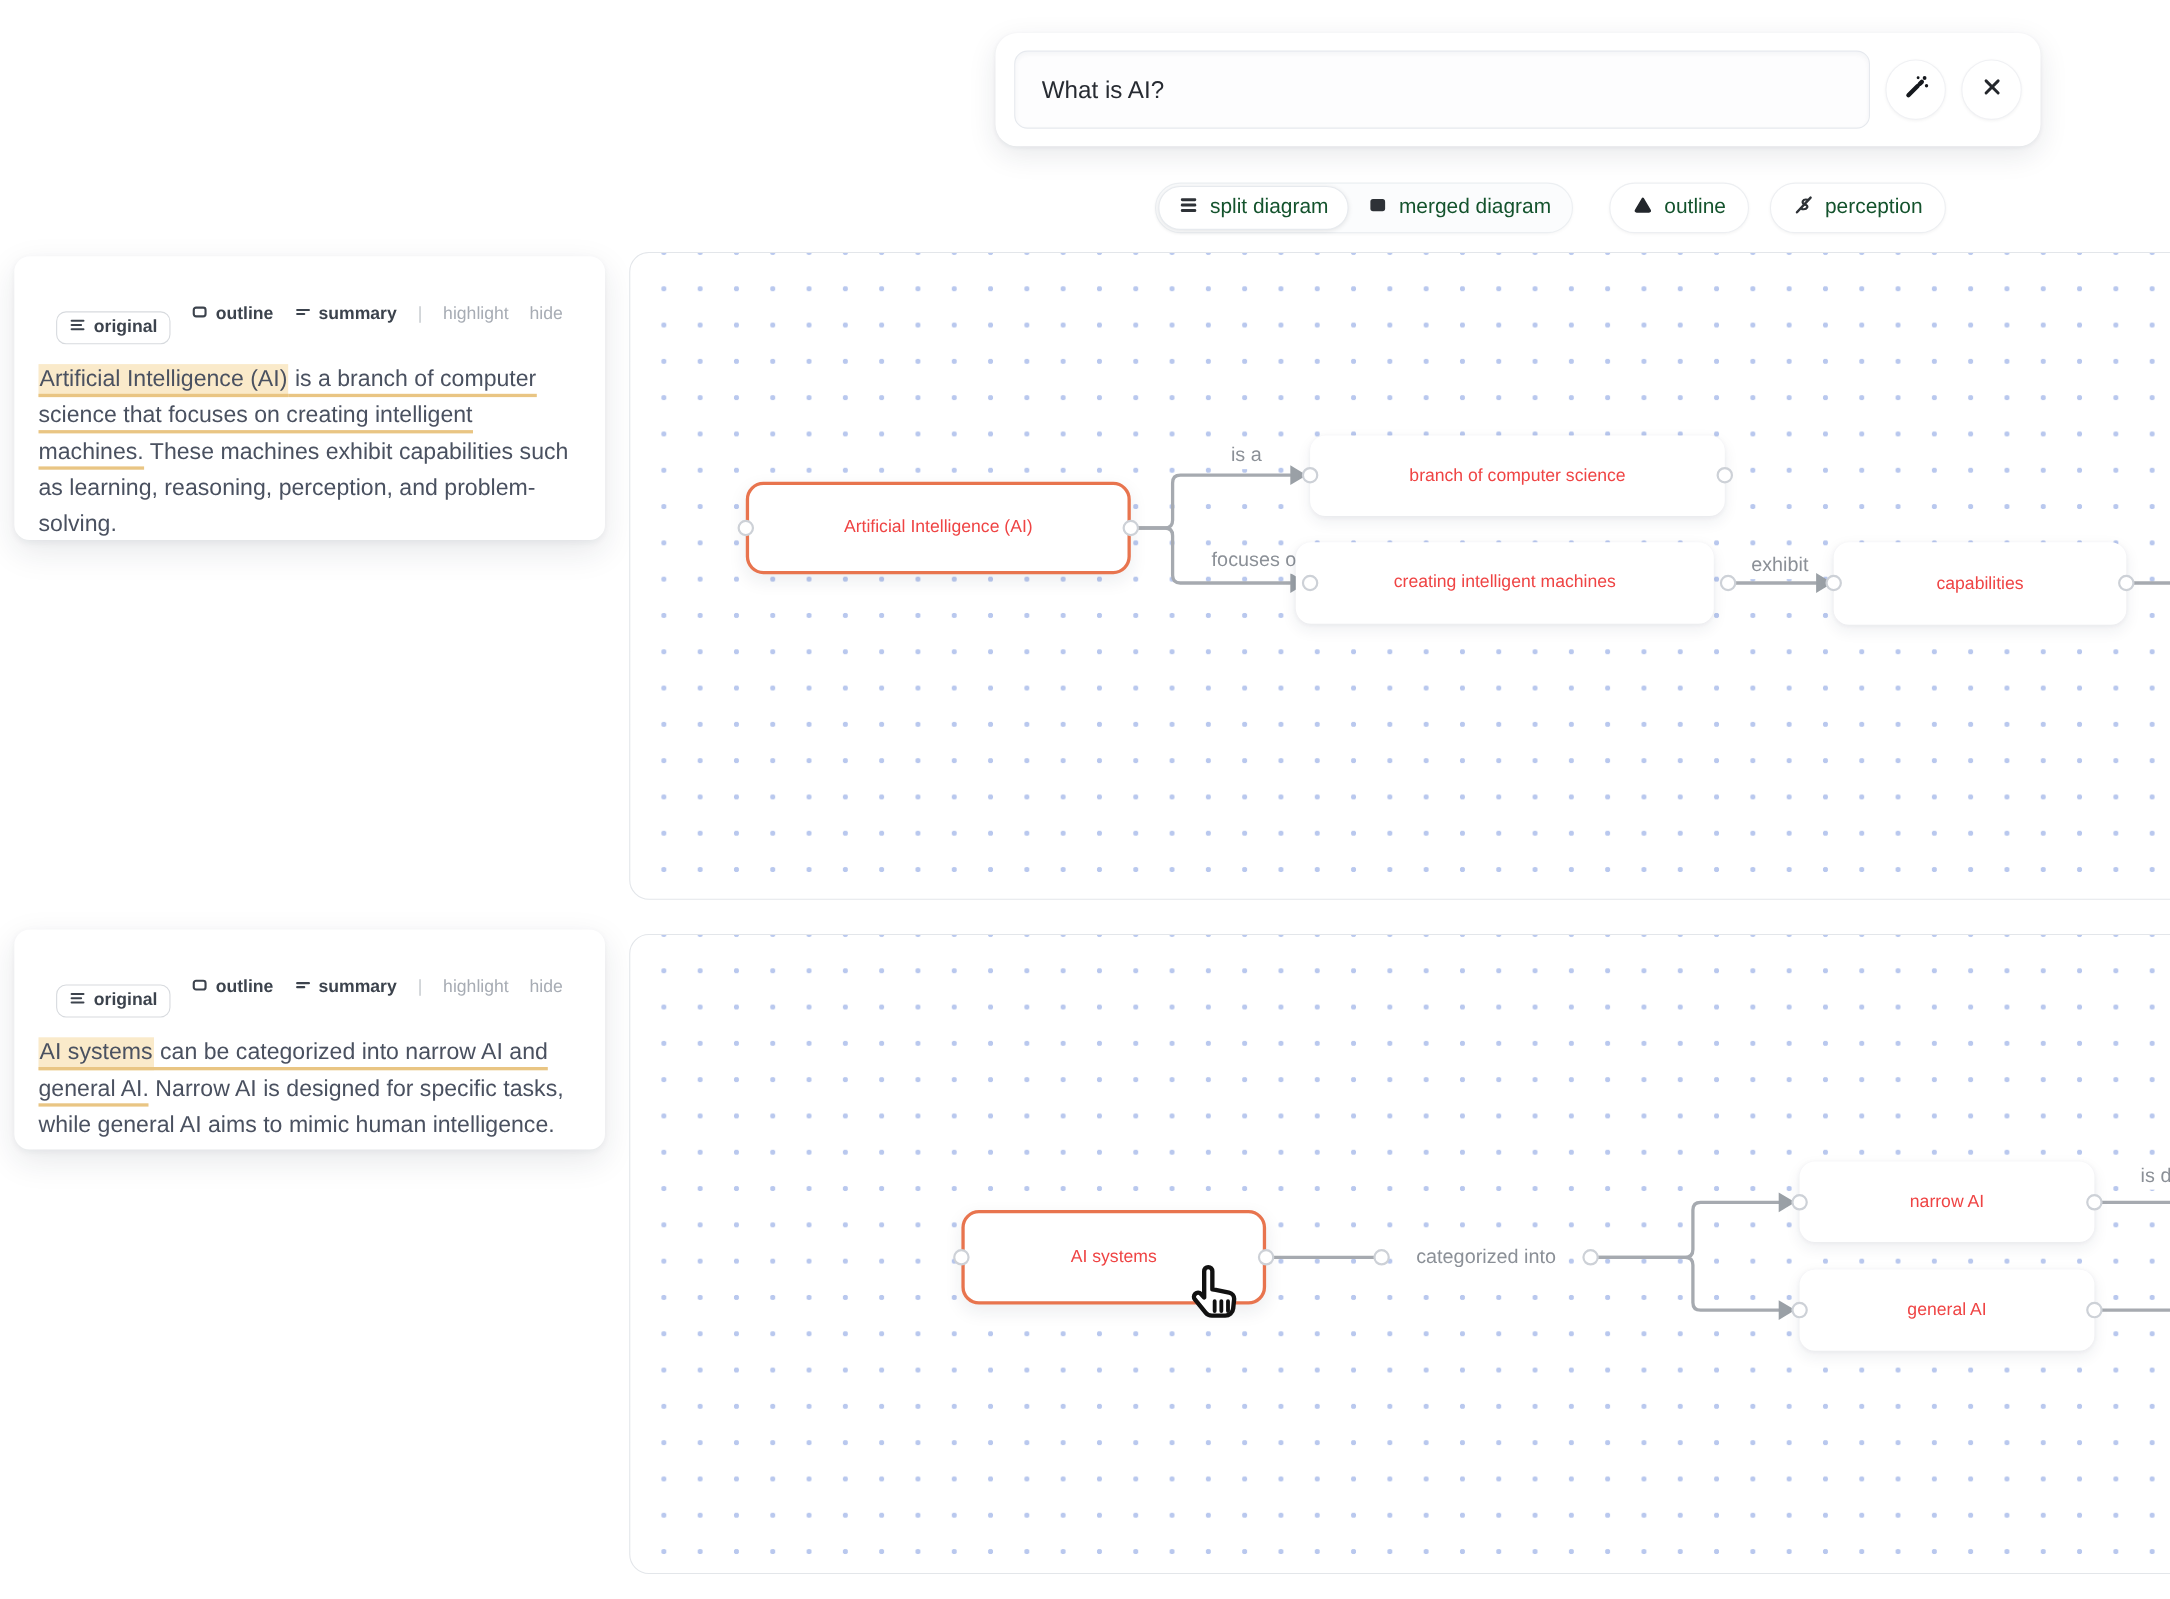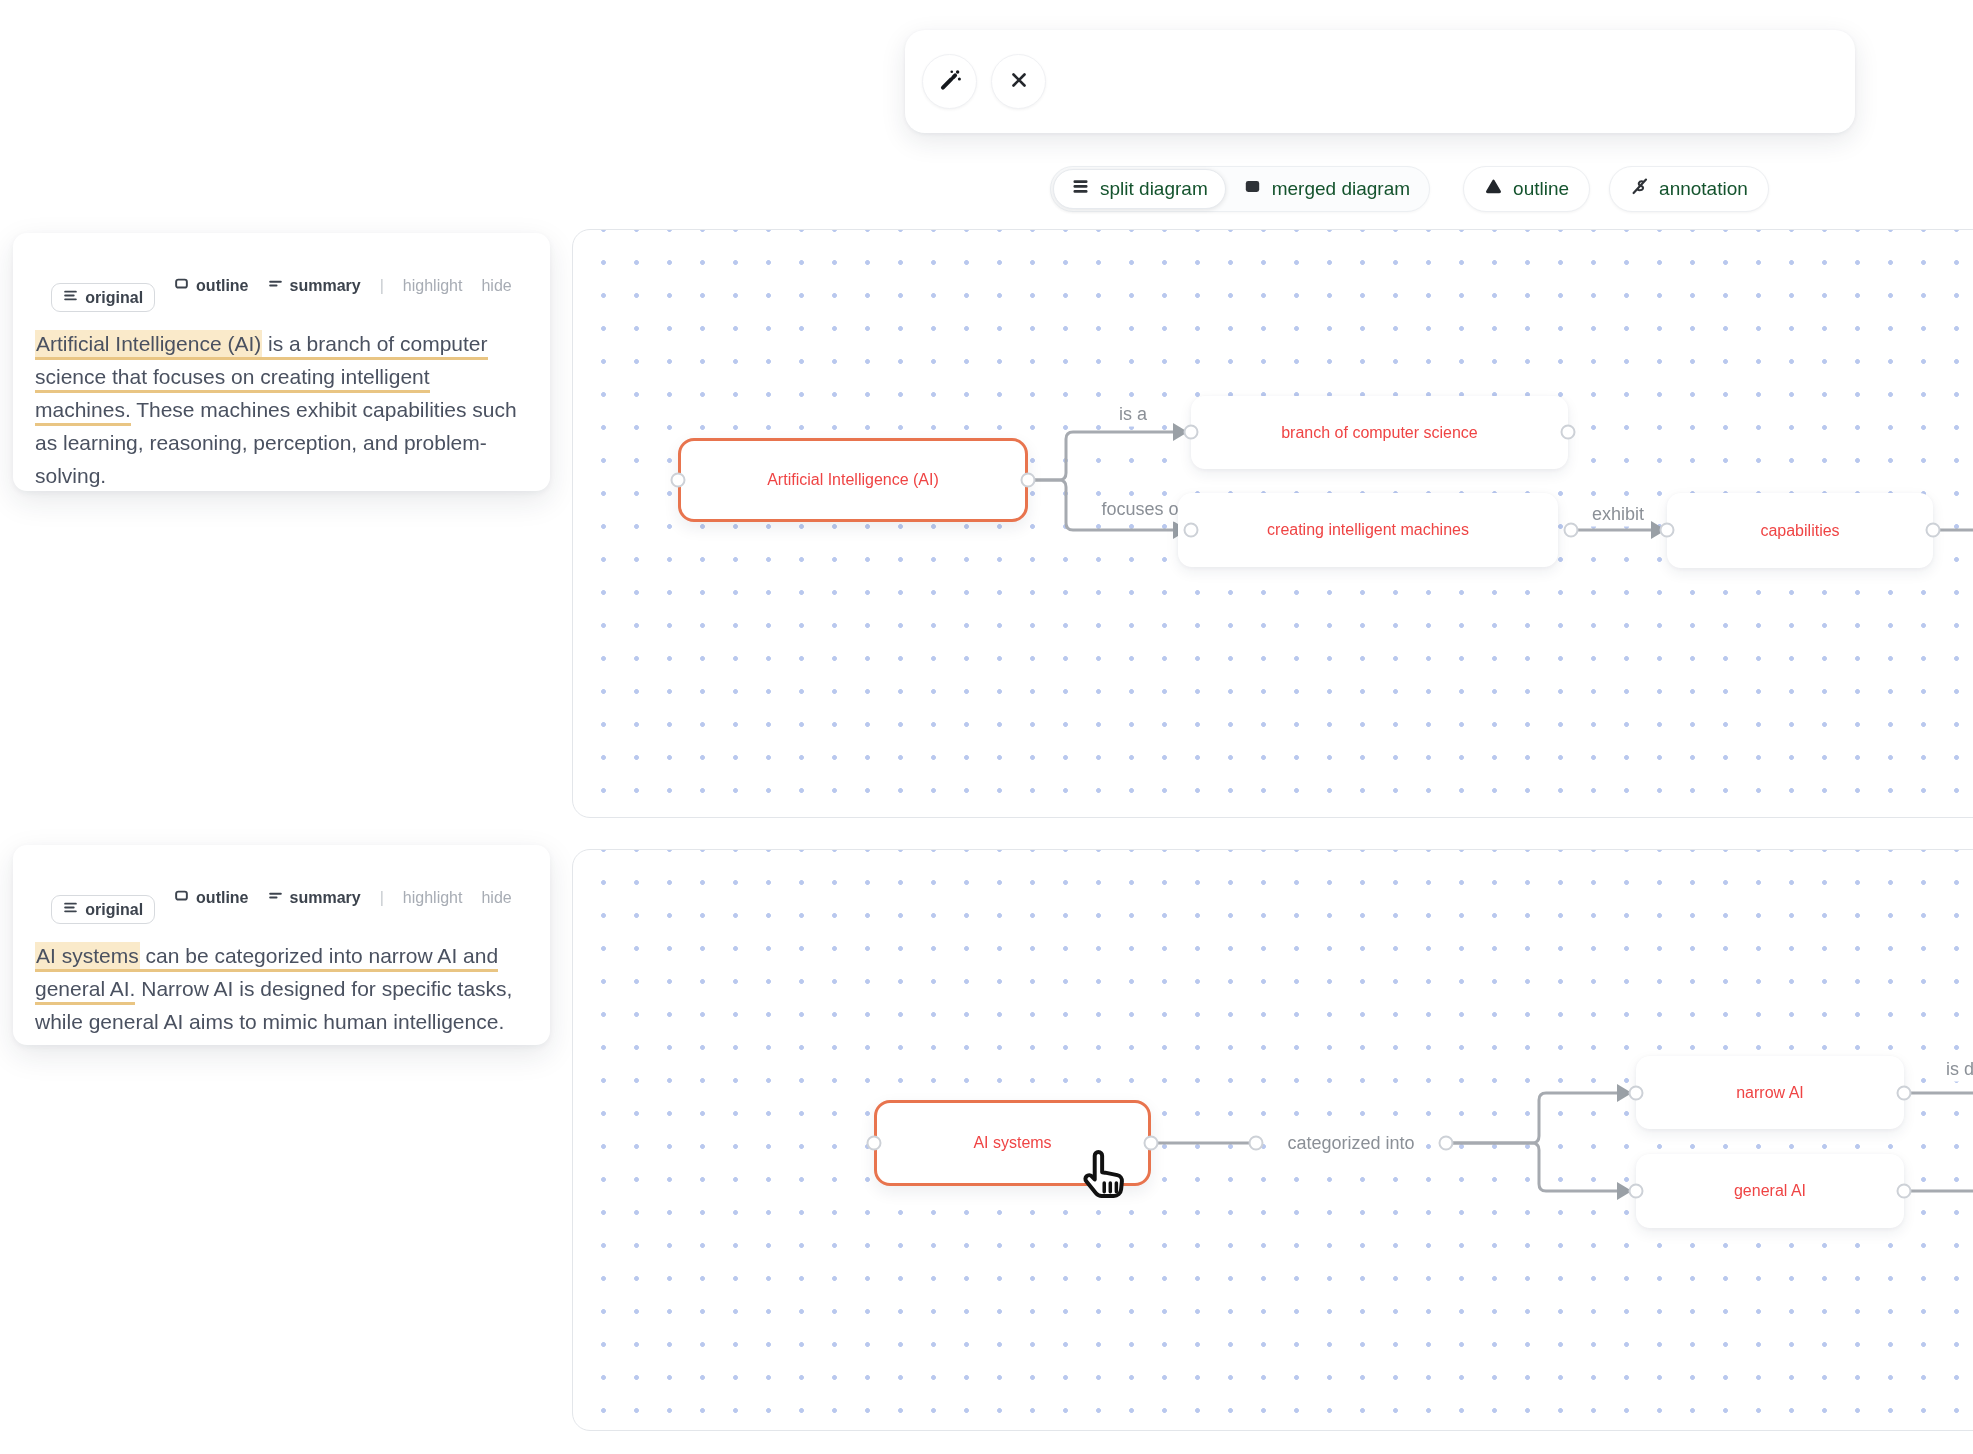--- a/index.html
+++ b/index.html
@@ -67,20 +67,21 @@
     box-shadow:0 6px 16px rgba(30,40,70,.08); }
   .edge-label { position:absolute; transform:translate(-50%,-50%); font-size:18px;
     color:#8b9097; background:#fff; padding:2px 6px; white-space:nowrap; z-index:1; }
   svg.edges { z-index:0; } svg.handles { z-index:3; }
   .grab-cursor { position:absolute; z-index:5; }
 </style>
 </head>
 <body>
 
 <div class="query-card">
+  <input class="query-input" readonly="" value="What is AI?" style="">
   <div class="circle-btn">
     <span>
       <svg width="24" height="24" viewBox="0 0 22 22" fill="none">
         <line x1="4.5" y1="18" x2="12.2" y2="10.3" stroke="#15181d" stroke-width="3.6" stroke-linecap="round"></line>
         <line x1="13.9" y1="8.6" x2="15.7" y2="6.8" stroke="#15181d" stroke-width="3.6" stroke-linecap="round"></line>
         <circle cx="18" cy="3.6" r="1.6" fill="#15181d"></circle>
         <circle cx="19.6" cy="10" r="1.4" fill="#15181d"></circle>
         <circle cx="12.6" cy="3.4" r="1.2" fill="#15181d"></circle>
       </svg>
     </span>
@@ -123,21 +124,21 @@
     </span>
     <span>outline</span>
   </div>
   <div class="chip standalone m1">
     <span>
       <svg width="19" height="19" viewBox="0 0 19 19" fill="none">
         <path d="M13.4 4.6 C8.6 3.4 7 8 11 9 C14.6 9.9 13.4 13.9 8.2 13.1" stroke="#2e3237" stroke-width="2" stroke-linecap="round"></path>
         <path d="M16 2.6 L3.6 16" stroke="#2e3237" stroke-width="2.2" stroke-linecap="round"></path>
       </svg>
     </span>
-    <span>annotation</span>
+    <span>perception</span>
   </div>
 </div>
 
 <div class="text-panel p1">
   <div class="panel-toolbar">
     <span class="tb-chip">
       <span>
         <svg width="15" height="15" viewBox="0 0 14 14" fill="none">
           <path d="M2 3.4 H12 M2 7 H10 M2 10.6 H12" stroke="#3c434d" stroke-width="1.8" stroke-linecap="round"></path>
         </svg>

